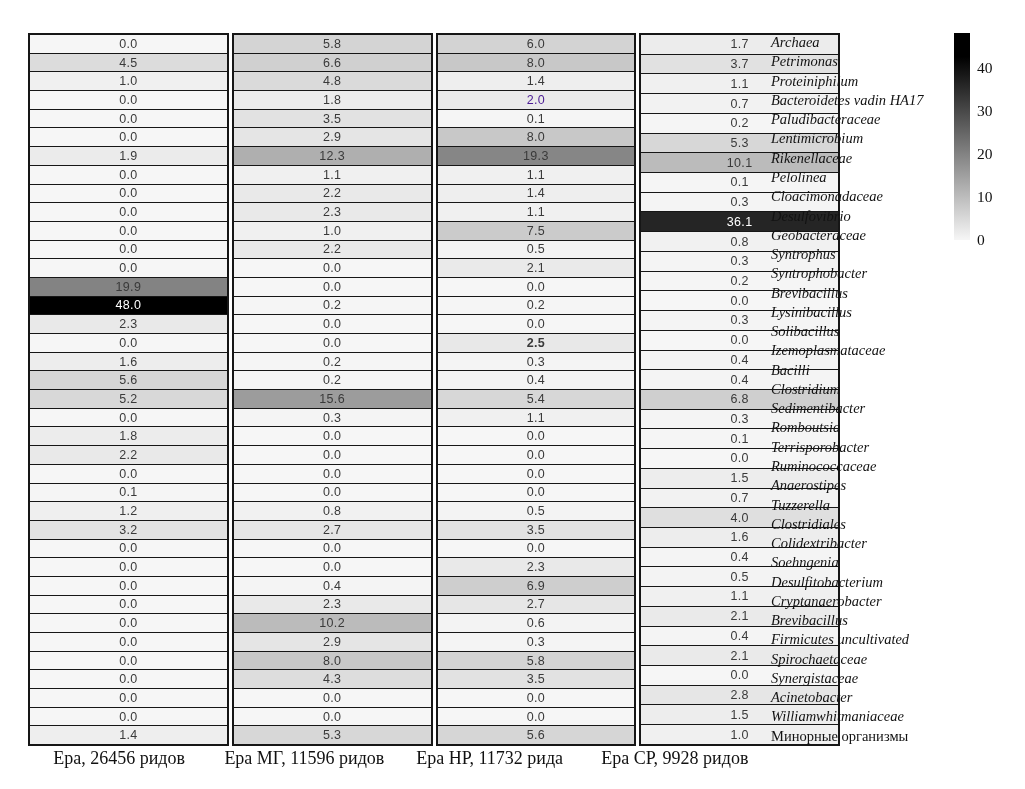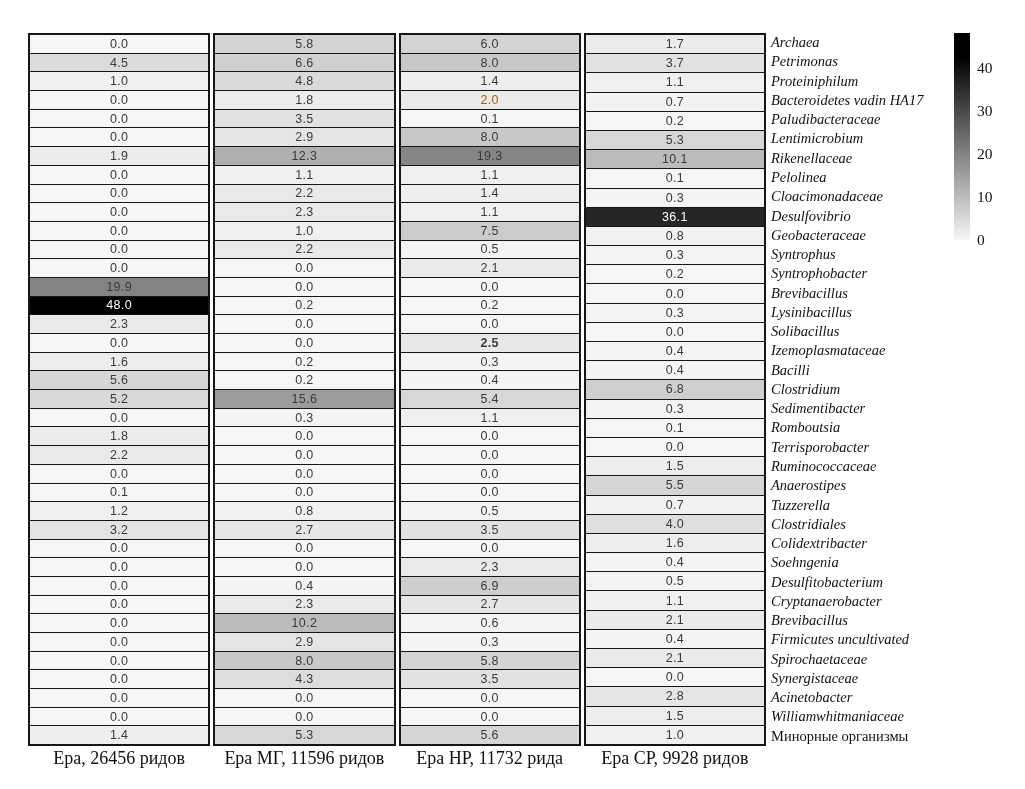--- a/index.html
+++ b/index.html
@@ -8,21 +8,21 @@
     width: 1025px;
     height: 789px;
     background: #ffffff;
     overflow: hidden;
     font-family: "Liberation Serif", serif;
   }
   
   .grid {
     position: absolute;
     left: 28px; top: 33px;
-    width: 738px; height: 713px;
+    width: 812px; height: 713px;
     display: flex;
     gap: 3px;
   }
   .hm-col {
     flex: 1 1 0;
     display: flex;
     flex-direction: column;
     border: 2px solid #161616;
     box-sizing: border-box;
     background: #fff;
@@ -161,21 +161,21 @@
         <div class="hm-cell" style="background: rgb(200, 200, 200); color: rgb(58, 58, 58);">8.0</div>
         <div class="hm-cell" style="background: rgb(221, 221, 221); color: rgb(58, 58, 58);">4.3</div>
         <div class="hm-cell" style="background: rgb(246, 246, 246); color: rgb(58, 58, 58);">0.0</div>
         <div class="hm-cell" style="background: rgb(246, 246, 246); color: rgb(58, 58, 58);">0.0</div>
         <div class="hm-cell" style="background: rgb(215, 215, 215); color: rgb(58, 58, 58);">5.3</div>
       </div>
       <div class="hm-col">
         <div class="hm-cell" style="background: rgb(211, 211, 211); color: rgb(58, 58, 58);">6.0</div>
         <div class="hm-cell" style="background: rgb(200, 200, 200); color: rgb(58, 58, 58);">8.0</div>
         <div class="hm-cell" style="background: rgb(238, 238, 238); color: rgb(58, 58, 58);">1.4</div>
-        <div class="hm-cell" style="background: rgb(234, 234, 234); color: #a16207;">2.0</div>
+        <div class="hm-cell" style="background: rgb(234, 234, 234); color: #4c1d95;">2.0</div>
         <div class="hm-cell" style="background: rgb(245, 245, 245); color: rgb(58, 58, 58);">0.1</div>
         <div class="hm-cell" style="background: rgb(200, 200, 200); color: rgb(58, 58, 58);">8.0</div>
         <div class="hm-cell" style="background: rgb(134, 134, 134); color: rgb(58, 58, 58);">19.3</div>
         <div class="hm-cell" style="background: rgb(240, 240, 240); color: rgb(58, 58, 58);">1.1</div>
         <div class="hm-cell" style="background: rgb(238, 238, 238); color: rgb(58, 58, 58);">1.4</div>
         <div class="hm-cell" style="background: rgb(240, 240, 240); color: rgb(58, 58, 58);">1.1</div>
         <div class="hm-cell" style="background: rgb(203, 203, 203); color: rgb(58, 58, 58);">7.5</div>
         <div class="hm-cell" style="background: rgb(243, 243, 243); color: rgb(58, 58, 58);">0.5</div>
         <div class="hm-cell" style="background: rgb(234, 234, 234); color: rgb(58, 58, 58);">2.1</div>
         <div class="hm-cell" style="background: rgb(246, 246, 246); color: rgb(58, 58, 58);">0.0</div>
@@ -221,21 +221,20 @@
         <div class="hm-cell" style="background: rgb(246, 246, 246); color: rgb(58, 58, 58);">0.0</div>
         <div class="hm-cell" style="background: rgb(244, 244, 244); color: rgb(58, 58, 58);">0.3</div>
         <div class="hm-cell" style="background: rgb(246, 246, 246); color: rgb(58, 58, 58);">0.0</div>
         <div class="hm-cell" style="background: rgb(244, 244, 244); color: rgb(58, 58, 58);">0.4</div>
         <div class="hm-cell" style="background: rgb(244, 244, 244); color: rgb(58, 58, 58);">0.4</div>
         <div class="hm-cell" style="background: rgb(207, 207, 207); color: rgb(58, 58, 58);">6.8</div>
         <div class="hm-cell" style="background: rgb(244, 244, 244); color: rgb(58, 58, 58);">0.3</div>
         <div class="hm-cell" style="background: rgb(245, 245, 245); color: rgb(58, 58, 58);">0.1</div>
         <div class="hm-cell" style="background: rgb(246, 246, 246); color: rgb(58, 58, 58);">0.0</div>
         <div class="hm-cell" style="background: rgb(237, 237, 237); color: rgb(58, 58, 58);">1.5</div>
-        <div class="hm-cell" style="background: rgb(214, 214, 214); color: rgb(58, 58, 58);">5.5</div>
         <div class="hm-cell" style="background: rgb(242, 242, 242); color: rgb(58, 58, 58);">0.7</div>
         <div class="hm-cell" style="background: rgb(223, 223, 223); color: rgb(58, 58, 58);">4.0</div>
         <div class="hm-cell" style="background: rgb(237, 237, 237); color: rgb(58, 58, 58);">1.6</div>
         <div class="hm-cell" style="background: rgb(244, 244, 244); color: rgb(58, 58, 58);">0.4</div>
         <div class="hm-cell" style="background: rgb(243, 243, 243); color: rgb(58, 58, 58);">0.5</div>
         <div class="hm-cell" style="background: rgb(240, 240, 240); color: rgb(58, 58, 58);">1.1</div>
         <div class="hm-cell" style="background: rgb(234, 234, 234); color: rgb(58, 58, 58);">2.1</div>
         <div class="hm-cell" style="background: rgb(244, 244, 244); color: rgb(58, 58, 58);">0.4</div>
         <div class="hm-cell" style="background: rgb(234, 234, 234); color: rgb(58, 58, 58);">2.1</div>
         <div class="hm-cell" style="background: rgb(246, 246, 246); color: rgb(58, 58, 58);">0.0</div>

